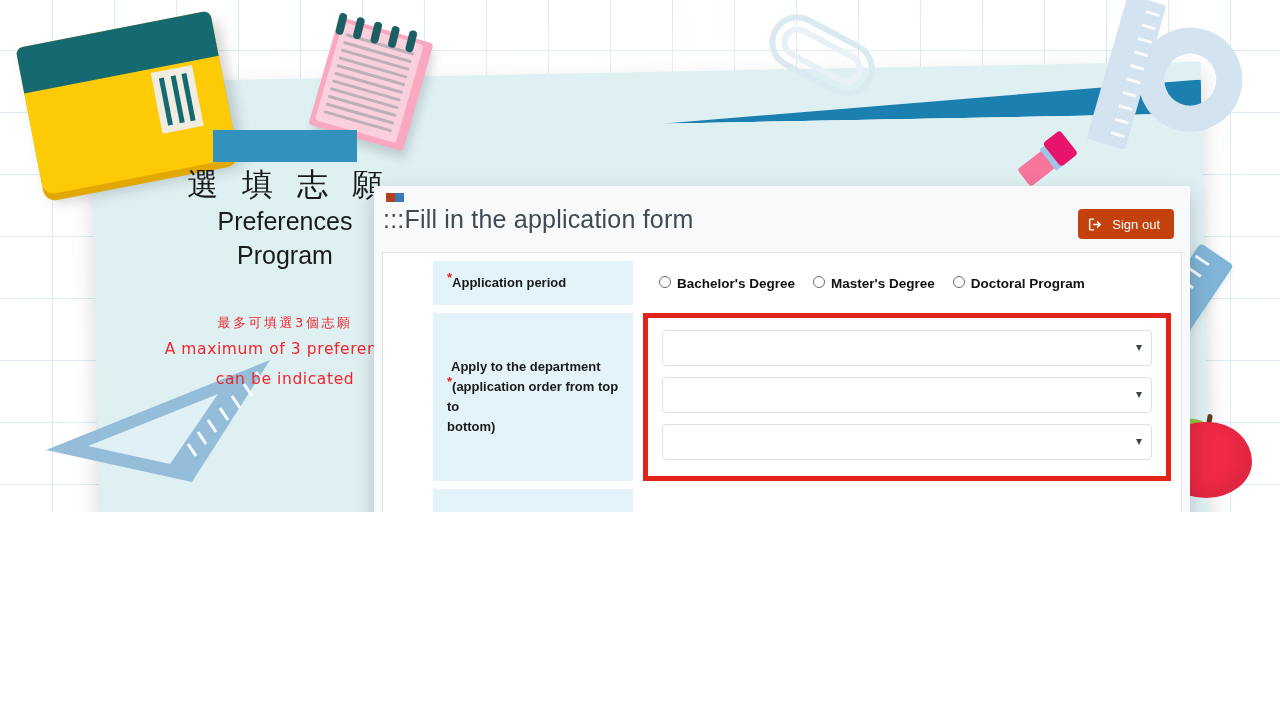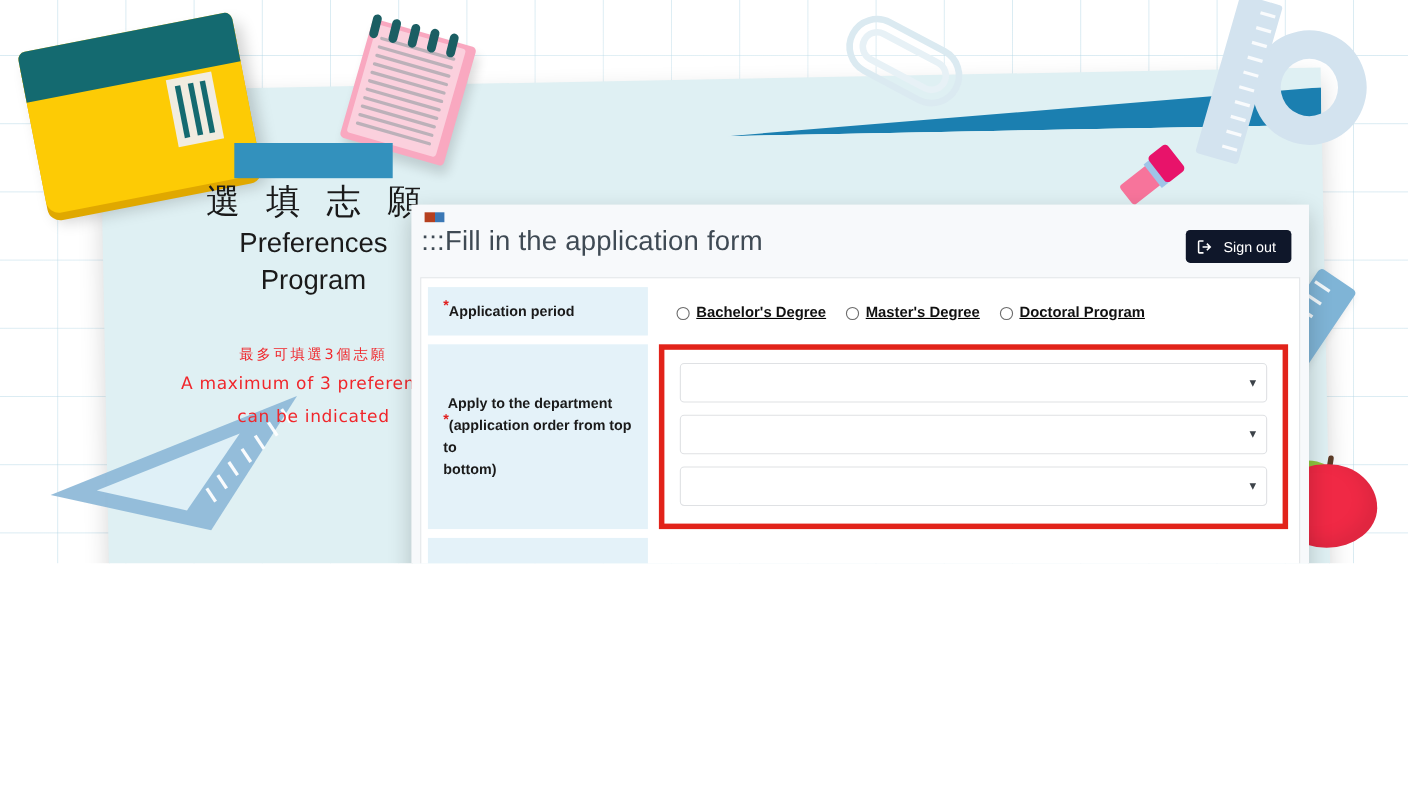--- a/index.html
+++ b/index.html
@@ -211,47 +211,47 @@
   #formwin .minilogo {
     position: absolute; left: 12px; top: 7px; width: 18px; height: 9px;
     background: linear-gradient(to right, #b5401f 0 50%, #3b78b5 50% 100%);
   }
   #formwin .title {
     position: absolute; left: 9px; top: 19px;
     font-size: 25px; color: #3f4a54; font-weight: 400; letter-spacing: 0.2px;
   }
   #signout {
     position: absolute; right: 16px; top: 23px;
-    background: #0f172a; color: #ffffff;
+    background: #c2410c; color: #ffffff;
     border: none; border-radius: 4px;
     height: 30px; padding: 0 14px 0 10px;
     display: flex; align-items: center; gap: 9px;
     font-size: 13px; cursor: pointer;
     font-family: "Liberation Sans", sans-serif;
   }
   #signout .so-label { font-size: 13px; }
   #signout svg { display:block; }
 
   
   #formbody {
     position: absolute; left: 8px; right: 8px; top: 66px; bottom: 0;
-    background: #ffffff; border: 1px solid #e3e6e9;
+    background: #ffffff; border: 1px solid #e3e6e9; padding-left: 44px;
   }
   table.frm { width: 100%; border-collapse: separate; border-spacing: 6px 8px; }
   table.frm td { vertical-align: middle; }
   td.labelcell {
     width: 200px; background: #e4f2f9;
     padding: 12px 10px 12px 14px;
     font-size: 13px; font-weight: bold; color: #1a1a1a; line-height: 1.55;
   }
   td.labelcell .req { color: #e02020; font-size: 13px; vertical-align: super; line-height: 0; }
   td.valcell { padding: 6px 10px; }
 
   .radio-row { display: flex; align-items: center; gap: 18px; padding-left: 10px; }
-  .radio-item { display: flex; align-items: flex-end; gap: 6px; cursor: pointer; text-decoration: underline; }
+  .radio-item { display: flex; align-items: flex-start; gap: 6px; cursor: pointer; }
   .radio-dot {
     width: 12px; height: 12px; border: 1px solid #6b6b6b; border-radius: 50%;
     background: #ffffff; display: inline-block; flex: none;
   }
   .radio-item span.rl { font-size: 13.5px; font-weight: bold; color: #111; white-space: nowrap; }
 
   
   .redbox {
     border: 5px solid #e2231a; background: #ffffff;
     padding: 12px 14px 16px 14px;

